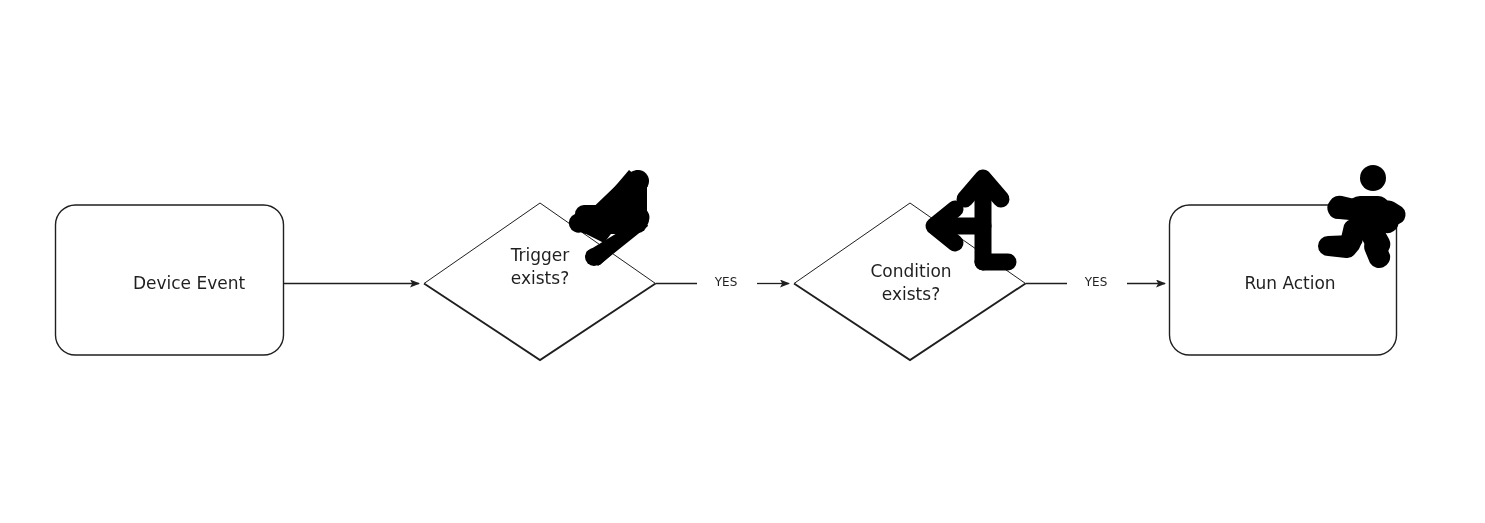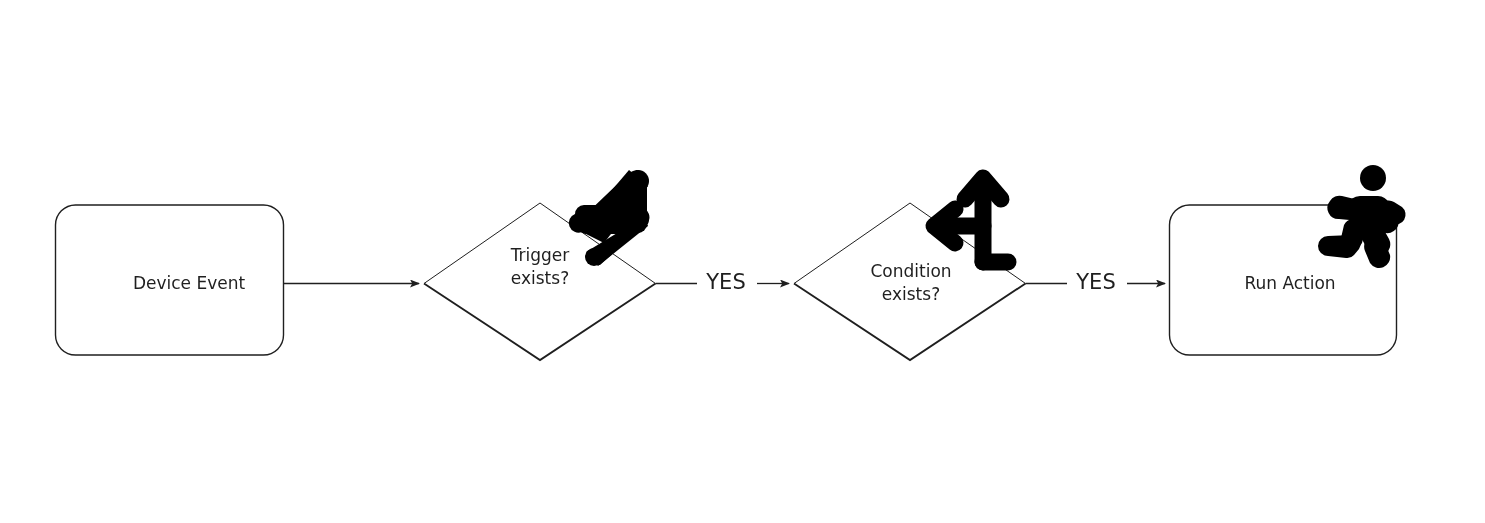--- a/index.html
+++ b/index.html
@@ -27,21 +27,21 @@
     font-size: 17px;
     color: #1f1f1f;
     text-align: center;
     line-height: 23px;
     white-space: pre-line;
     pointer-events: none;
   }
   .edge-label {
     position: absolute;
     font-family: "DejaVu Sans", "Liberation Sans", sans-serif;
-    font-size: 21px;
+    font-size: 12px;
     color: #1f1f1f;
     text-align: center;
     line-height: 20px;
   }
   
   #label-device-event {
     left: 55px; top: 272px; width: 268px;
   }
   #label-trigger {
     left: 455px; top: 244px; width: 170px;

